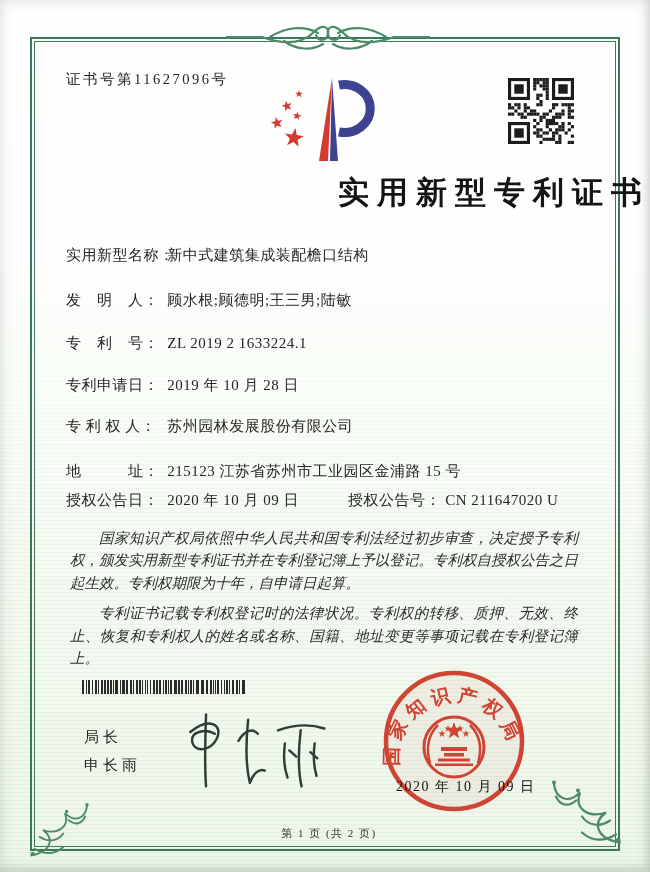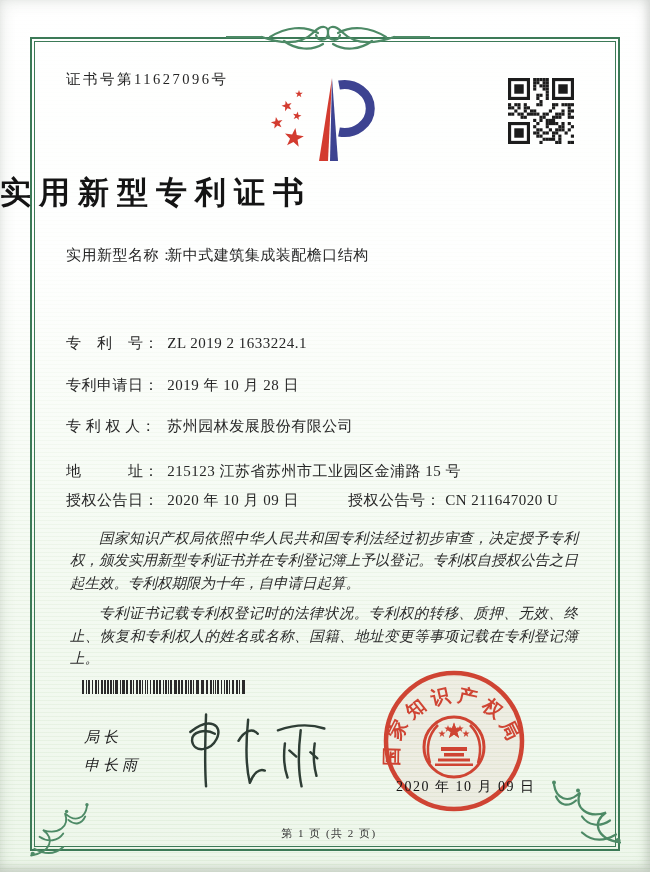--- a/index.html
+++ b/index.html
@@ -12,27 +12,27 @@
     font-family:"Liberation Serif","DejaVu Serif",serif;color:var(--text,#1f1f1f);
     background:
       linear-gradient(180deg,rgba(255,255,255,.97) 0%,rgba(255,255,255,.88) 30%,rgba(242,249,240,.55) 62%,rgba(222,238,218,.40) 100%),
       repeating-linear-gradient(0deg,#f8fcf6 0px,#f8fcf6 3px,#e5f0e0 3px,#e5f0e0 4px);
     box-shadow:inset 0 0 16px rgba(60,80,60,.16), inset -3px -4px 8px rgba(0,0,0,.10);
   }
   .frame{position:absolute;left:30px;top:37px;width:586px;height:810px;border:2px solid var(--border_green,#3c7a57);}
   .frame::after{content:"";position:absolute;inset:2px;border:1px solid var(--border_green,#3c7a57);}
   .abs{position:absolute;}
   .certno{left:66px;top:70px;font-size:14.5px;letter-spacing:2.5px;color:#242424;}
-  .title{left:0;right:0;top:172px;text-align:left;font-size:31px;font-weight:600;letter-spacing:8px;color:#141414;}
+  .title{left:0;right:0;top:172px;text-align:right;font-size:31px;font-weight:600;letter-spacing:8px;color:#141414;}
   .row{position:absolute;left:66px;font-size:15px;letter-spacing:.5px;color:#262626;white-space:nowrap;}
   .row .lbl{display:inline-block;width:97px;}
   .row .g2{position:absolute;left:282px;top:0;white-space:nowrap;text-align:right;}
   .bodytxt{left:62px;top:519px;width:524px;font-size:14.5px;line-height:22.4px;text-align:justify;font-style:italic;color:#2a2a2a;}
   .bodytxt p{margin:8px;text-indent:2em;}
-  .bureau{left:84px;font-size:15px;letter-spacing:4px;color:#1d1d1d;font-style:italic;}
+  .bureau{left:84px;font-size:15px;letter-spacing:4px;color:#1d1d1d;}
   .sealdate{left:396px;top:778px;font-size:14px;letter-spacing:1.5px;color:#141414;z-index:6;}
   .footer{left:8px;right:0;top:826px;text-align:center;font-size:11px;letter-spacing:1.5px;color:#333;}
   .orn path,.flr path{stroke:var(--flourish_green,#4d8a66);stroke-width:2.2;fill:none;stroke-linecap:round;}
   .flr circle{fill:var(--flourish_green,#4d8a66);}
   .sig path{stroke:#2e3d35;stroke-width:2.8;fill:none;stroke-linecap:round;stroke-linejoin:round;}
   svg{display:block;}
 </style>
 </head>
 <body>
 
@@ -203,20 +203,24 @@
       <rect x="59.714285714285715" y="62.857142857142854" width="3.142857142857143" height="3.142857142857143" fill="#1c1c1c"></rect>
       <rect x="62.857142857142854" y="62.857142857142854" width="3.142857142857143" height="3.142857142857143" fill="#1c1c1c"></rect>
     </svg>
 
   <div class="abs title">实用新型专利证书</div>
 
   <div class="row" style="top:246px">
     <span class="lbl">实用新型名称：</span>
     <span>新中式建筑集成装配檐口结构</span>
   </div>
+  <div class="row" style="top:291px">
+    <span class="lbl">发　明　人：</span>
+    <span>顾水根;顾德明;王三男;陆敏</span>
+  </div>
   <div class="row" style="top:334px">
     <span class="lbl">专　利　号：</span>
     <span>ZL 2019 2 1633224.1</span>
   </div>
   <div class="row" style="top:376px">
     <span class="lbl">专利申请日：</span>
     <span>2019 年 10 月 28 日</span>
   </div>
   <div class="row" style="top:417px">
     <span class="lbl">专 利 权 人：</span>

